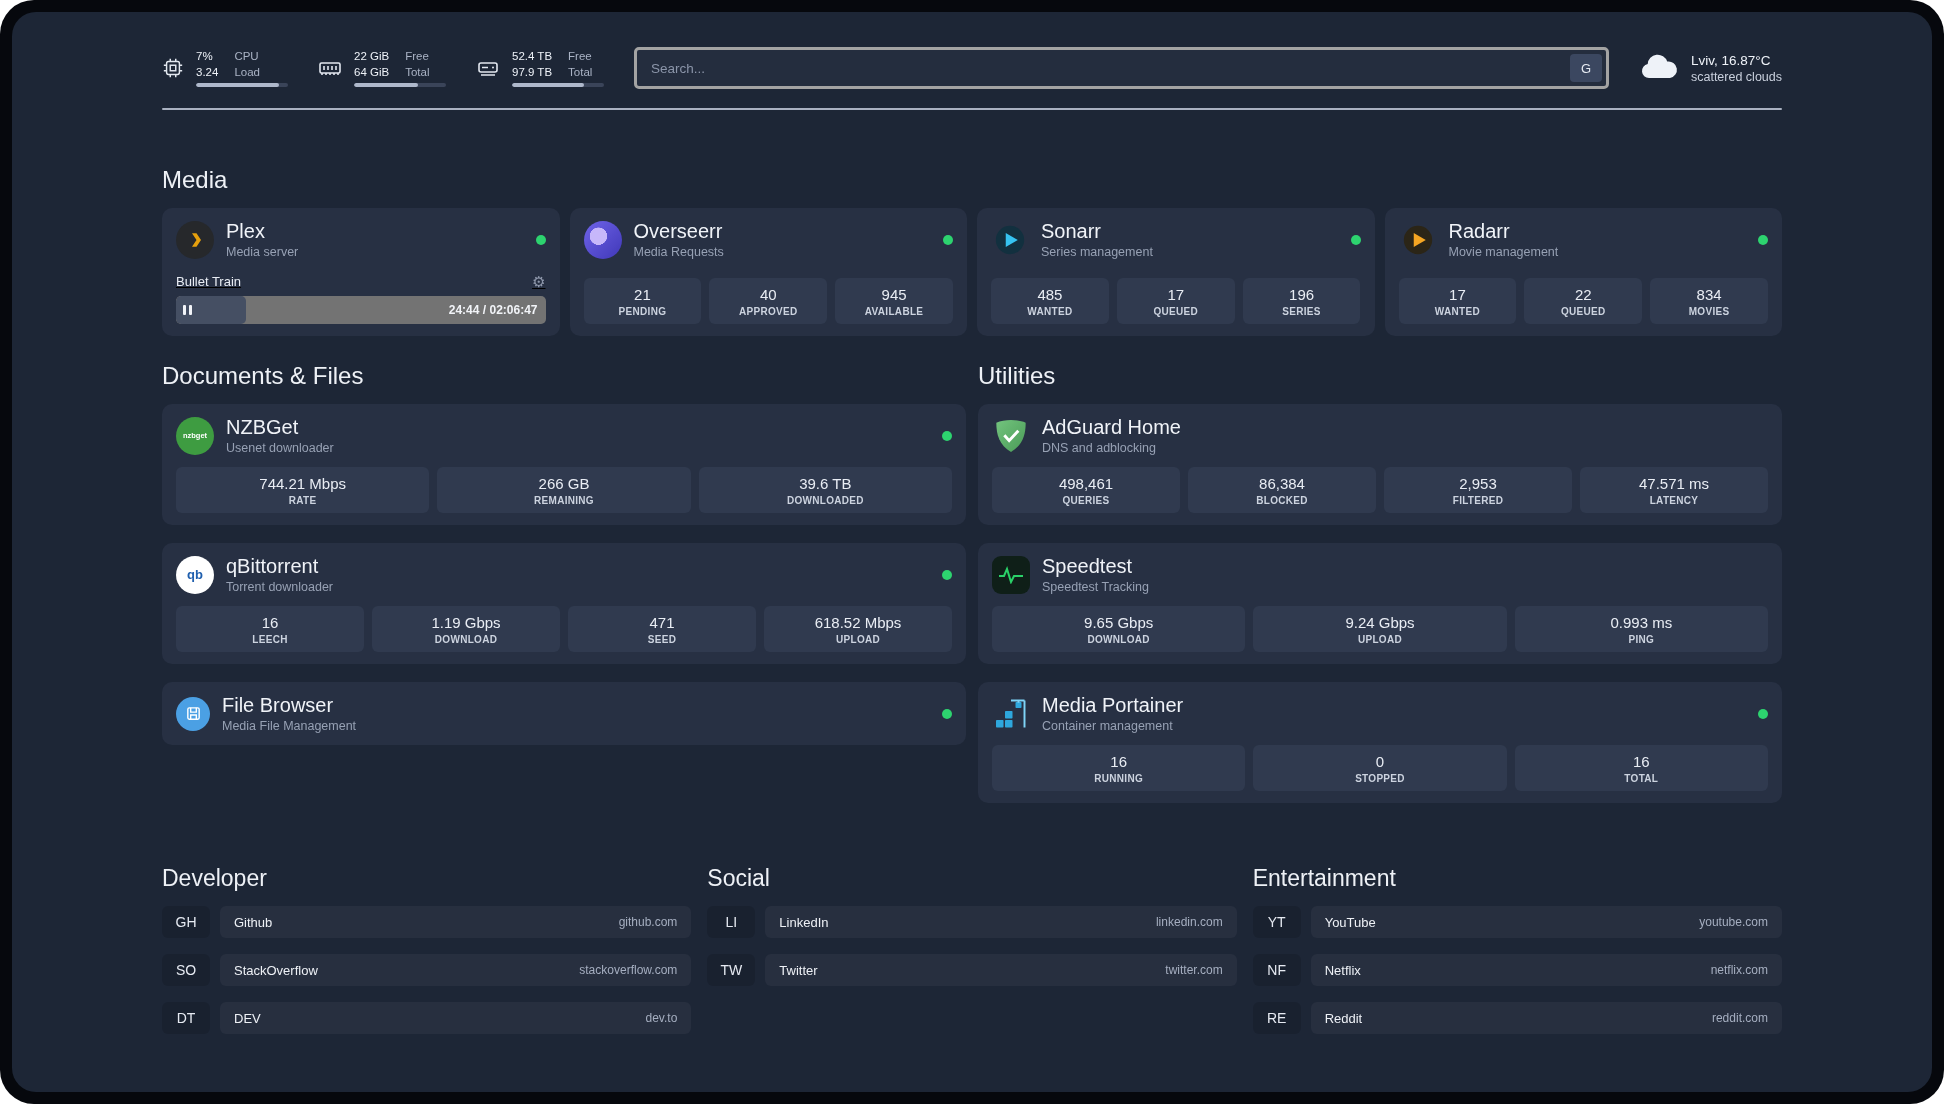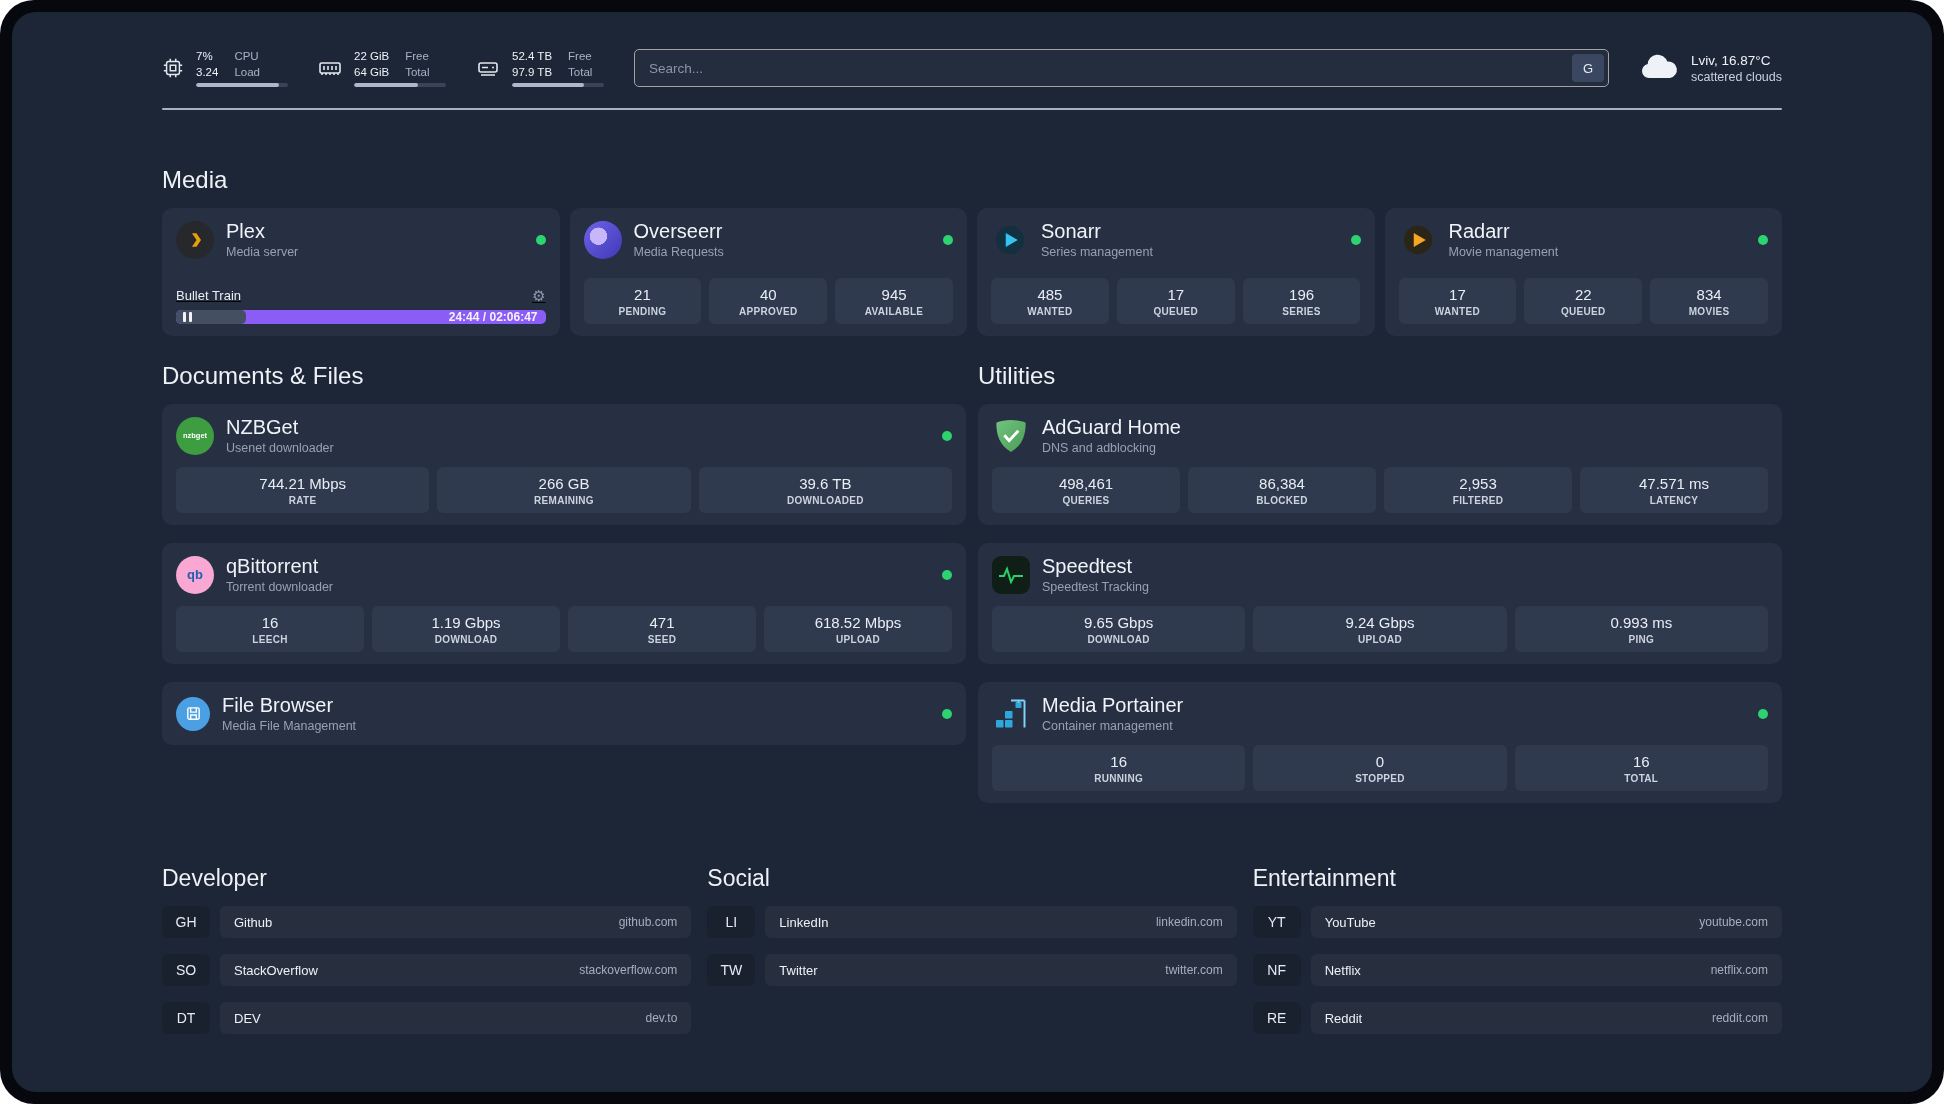--- a/index.html
+++ b/index.html
@@ -10,21 +10,21 @@
   
   .topbar { display:flex; align-items:center; gap:30px; margin-top:32px; height:48px; }
   .metric { display:flex; align-items:center; gap:12px; }
   .m-icon { display:flex; align-items:center; color:#e3e8f0; }
   .m-body { display:flex; flex-direction:column; gap:4px; }
   .m-cols { display:flex; gap:16px; }
   .m-col { display:flex; flex-direction:column; gap:1px; font-size:11.5px; line-height:1.3; color:#eef2f8; }
   .m-col.m-lab { color:#aab3c5; }
   .m-bar { width:92px; height:4px; background:#3a4459; border-radius:2px; overflow:hidden; }
   .m-fill { height:100%; background:#aeb8cb; border-radius:2px; }
-  .searchwrap { flex:1; display:flex; align-items:center; background:#242d3e; border:1px solid #a3a3a3; border-radius:5px; height:36px; padding:0 4px 0 12px; }
+  .searchwrap { flex:1; display:flex; align-items:center; background:#242d3e; border:3px solid #a3a3a3; border-radius:5px; height:36px; padding:0 4px 0 12px; }
   .searchwrap input { flex:1; background:transparent; border:none; outline:none; color:#e6eaf2; font-size:13.5px; font-family:"Liberation Sans", sans-serif; }
   .searchwrap input::placeholder { color:#8b95a9; }
   .g-btn { width:32px; height:28px; background:#3b4760; border:none; border-radius:4px; color:#e6eaf2; font-size:13px; display:flex; align-items:center; justify-content:center; cursor:pointer; }
   .weather { display:flex; align-items:center; gap:12px; }
   .w-col { display:flex; flex-direction:column; gap:2px; }
   .w-loc { font-size:13.5px; color:#eef2f8; }
   .w-cond { font-size:12.5px; color:#c9d0dd; }
   .divider { margin-top:16px; height:2px; background:#c2cad9; border-radius:1px; opacity:.85; }
 
   
@@ -37,36 +37,36 @@
   .card-header { display:flex; align-items:center; gap:12px; }
   .app-titles { display:flex; flex-direction:column; gap:2px; }
   .app-name { font-size:20px; font-weight:500; color:#f0f3f8; }
   .app-sub { font-size:12.5px; color:#97a1b4; }
   .status-dot { width:10px; height:10px; border-radius:50%; background:#2dd36f; margin-left:auto; }
 
   .app-icon { width:38px; height:38px; border-radius:50%; display:flex; align-items:center; justify-content:center; flex:none; }
   .icon-plex { background:#26282b; }
   .icon-overseerr { background:radial-gradient(circle at 38% 40%, #c7b7fa 0 26%, rgba(0,0,0,0) 27%), linear-gradient(135deg,#6f63e8,#4038b8); }
   .icon-nzbget { background:#3e9c41; color:#ffffff; font-size:7.5px; font-weight:bold; }
-  .icon-qb { background:#f9a8d4; color:#1f5fae; font-size:13px; font-weight:bold; }
+  .icon-qb { background:#ffffff; color:#1f5fae; font-size:13px; font-weight:bold; }
   .icon-fb { background:#4ba0e4; width:34px; height:34px; }
   .icon-speedtest { background:#0f1f18; border-radius:9px; }
   .icon-plain { background:transparent; }
 
   .stats { display:flex; gap:8px; margin-top:12px; }
   .stat { flex:1; background:#303a4f; border-radius:6px; padding:8px 4px 7px; display:flex; flex-direction:column; align-items:center; gap:3px; }
   .stat-value { font-size:15px; color:#e9edf4; }
   .stat-label { font-size:10px; font-weight:bold; letter-spacing:.3px; color:#ccd3df; }
 
   
   .player { margin-top:6px;text-decoration:underline; }
   .player-top { display:flex; align-items:center; justify-content:space-between; }
   .player-title { font-size:13px; color:#e9edf4; }
   .gear { color:#8e97ab; font-size:15px; cursor:pointer; line-height:1; }
-  .player-strip { position:relative; margin-top:7px; height:14px; background:#8b5cf6; border-radius:5px; overflow:hidden; }
+  .player-strip { position:relative; margin-top:7px; height:28px; background:#737373; border-radius:5px; overflow:hidden; }
   .player-fill { position:absolute; left:0; top:0; bottom:0; background:#454f63; border-radius:5px; }
   .pause { position:absolute; left:7px; top:50%; transform:translateY(-50%); display:flex; gap:3px; cursor:pointer; background:transparent; border:none; padding:0; }
   .pause span { width:3px; height:10px; background:#f2f4f8; border-radius:1px; }
   .player-time { position:absolute; right:8px; top:50%; transform:translateY(-50%); font-size:12px; font-weight:bold; color:#f2f4f8; }
 
   
   .two-col { margin-top:26px; display:grid; grid-template-columns:1fr 1fr; gap:12px; align-items:start; }
   .col .section-title { margin-bottom:14px; }
   .col .card { margin-bottom:18px; min-height:118px; }
   .col .card.compact { min-height:58px; margin-bottom:0; }

